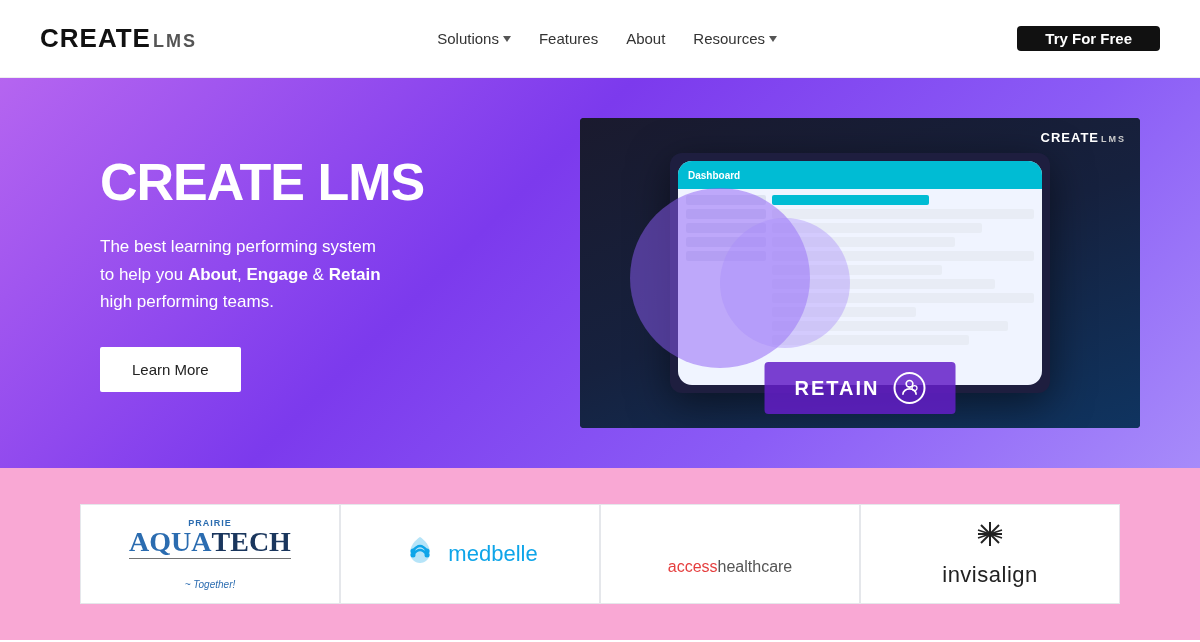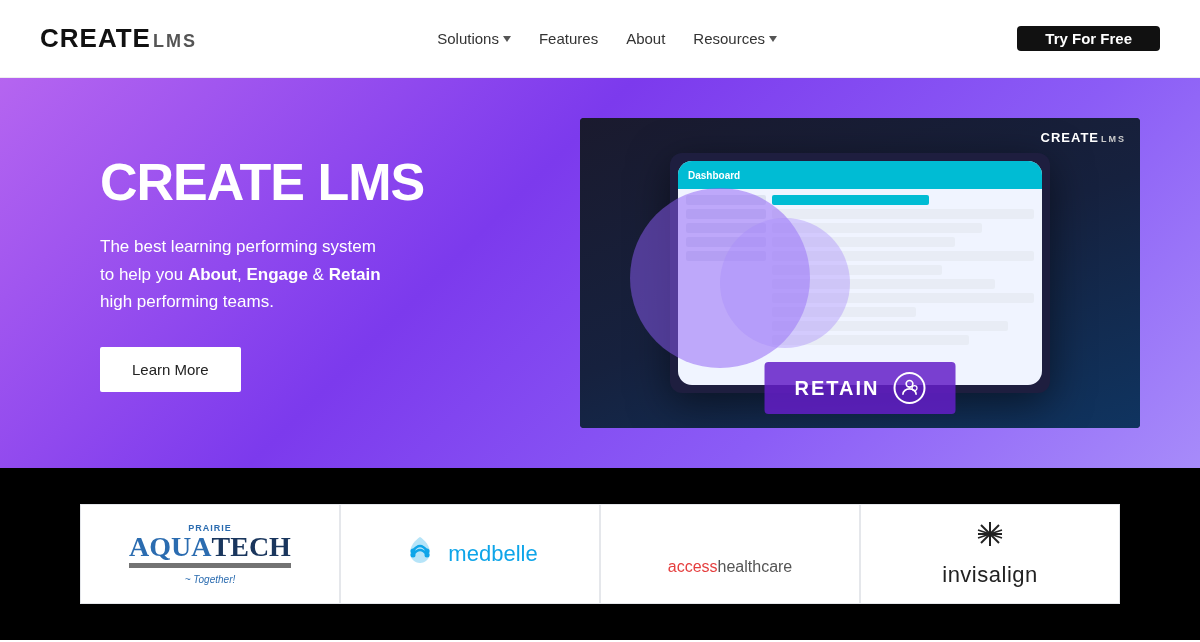--- a/index.html
+++ b/index.html
@@ -225,21 +225,21 @@
       border: 2px solid #fff;
       border-radius: 50%;
       display: flex;
       align-items: center;
       justify-content: center;
       font-size: 16px;
     }
 
     
     .logos-section {
-      background: #000000;
+      background: #f9a8d4;
       padding: 36px 40px;
       display: flex;
       align-items: center;
       justify-content: center;
       gap: 0;
     }
     .logo-card {
       flex: 1;
       max-width: 260px;
       height: 100px;
@@ -258,22 +258,22 @@
       font-size: 9px;
       font-weight: 600;
       color: #2b6cb0;
       letter-spacing: 1px;
       text-transform: uppercase;
     }
     .aquatech-together {
       font-size: 10px;
       color: #2b6cb0;
       font-style: italic;
-      border-top: 5px solid #737373;
-      padding-top: 6px;
+      border-top: 1px solid #737373;
+      padding-top: 20px;
       margin-top: 2px;
     }
 
     
     .medbelle-logo {
       display: flex;
       align-items: center;
       gap: 10px;
     }
     .medbelle-icon {

